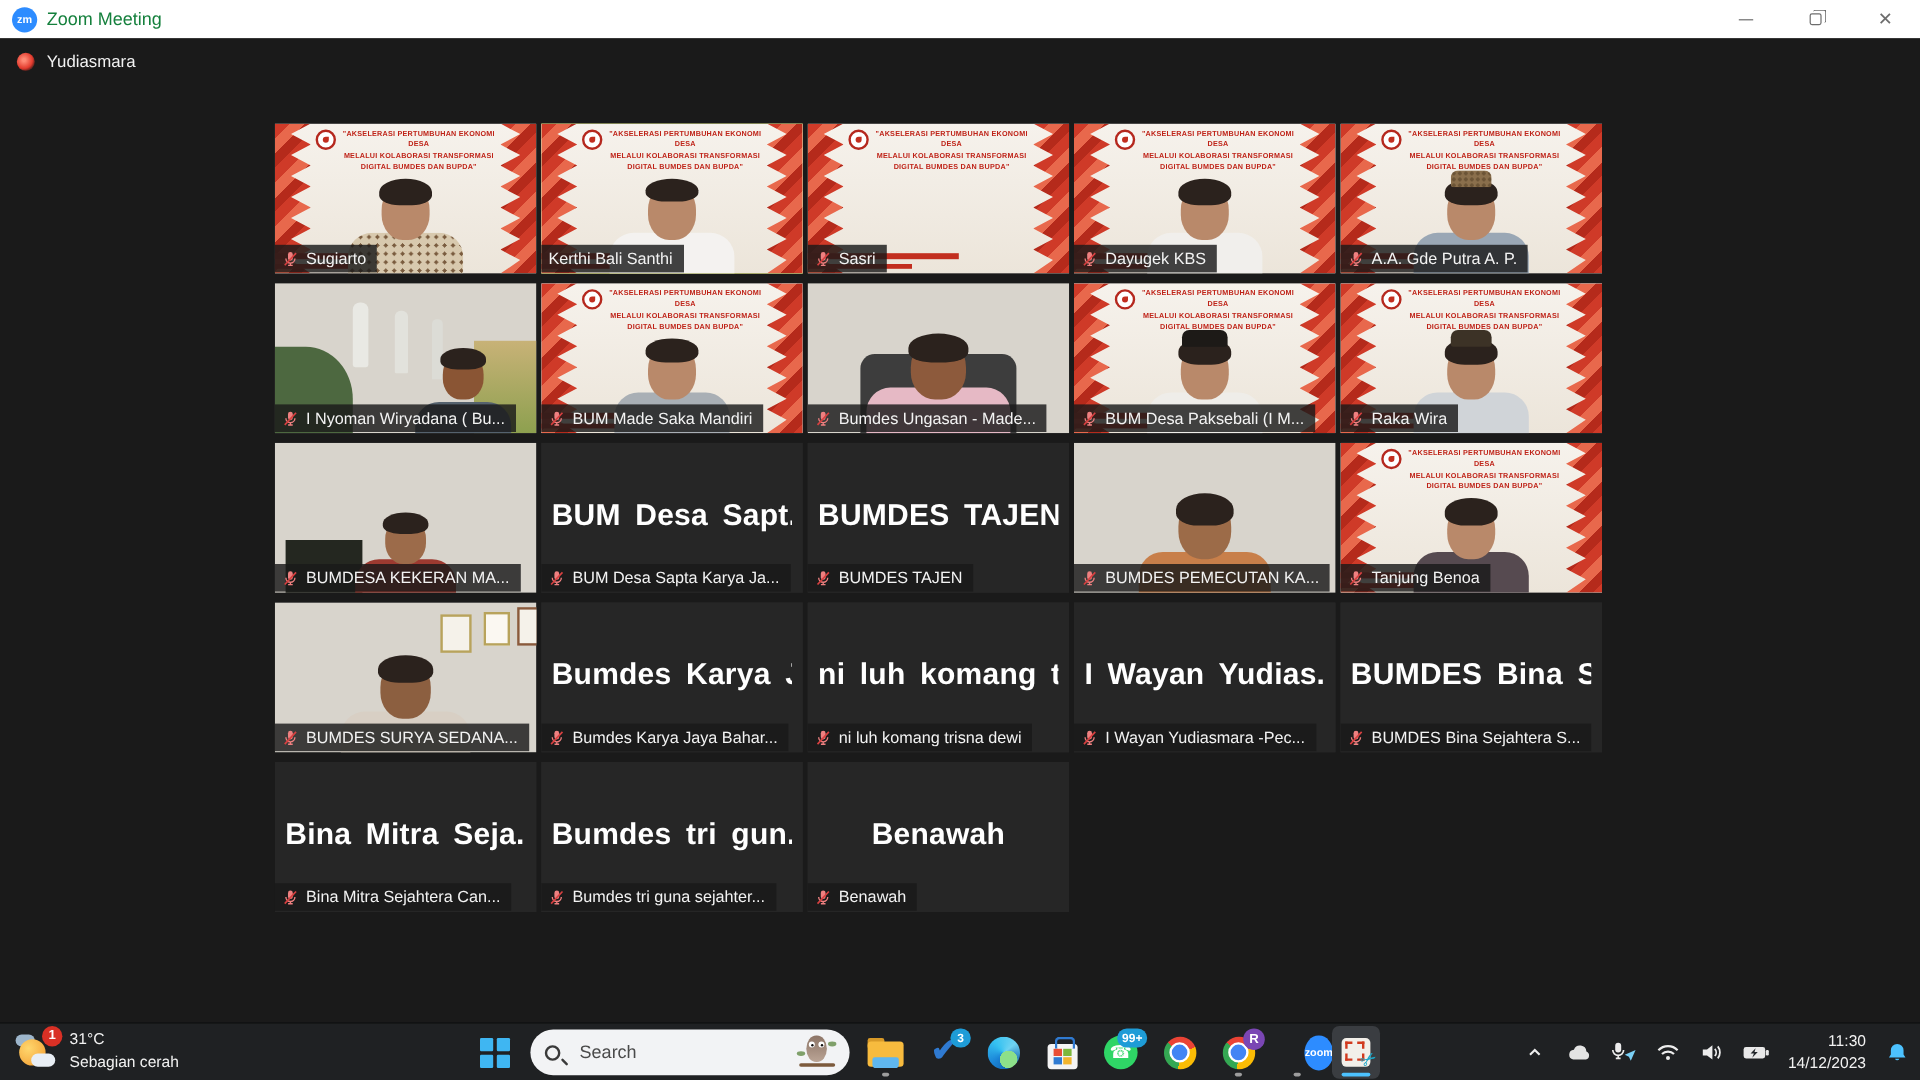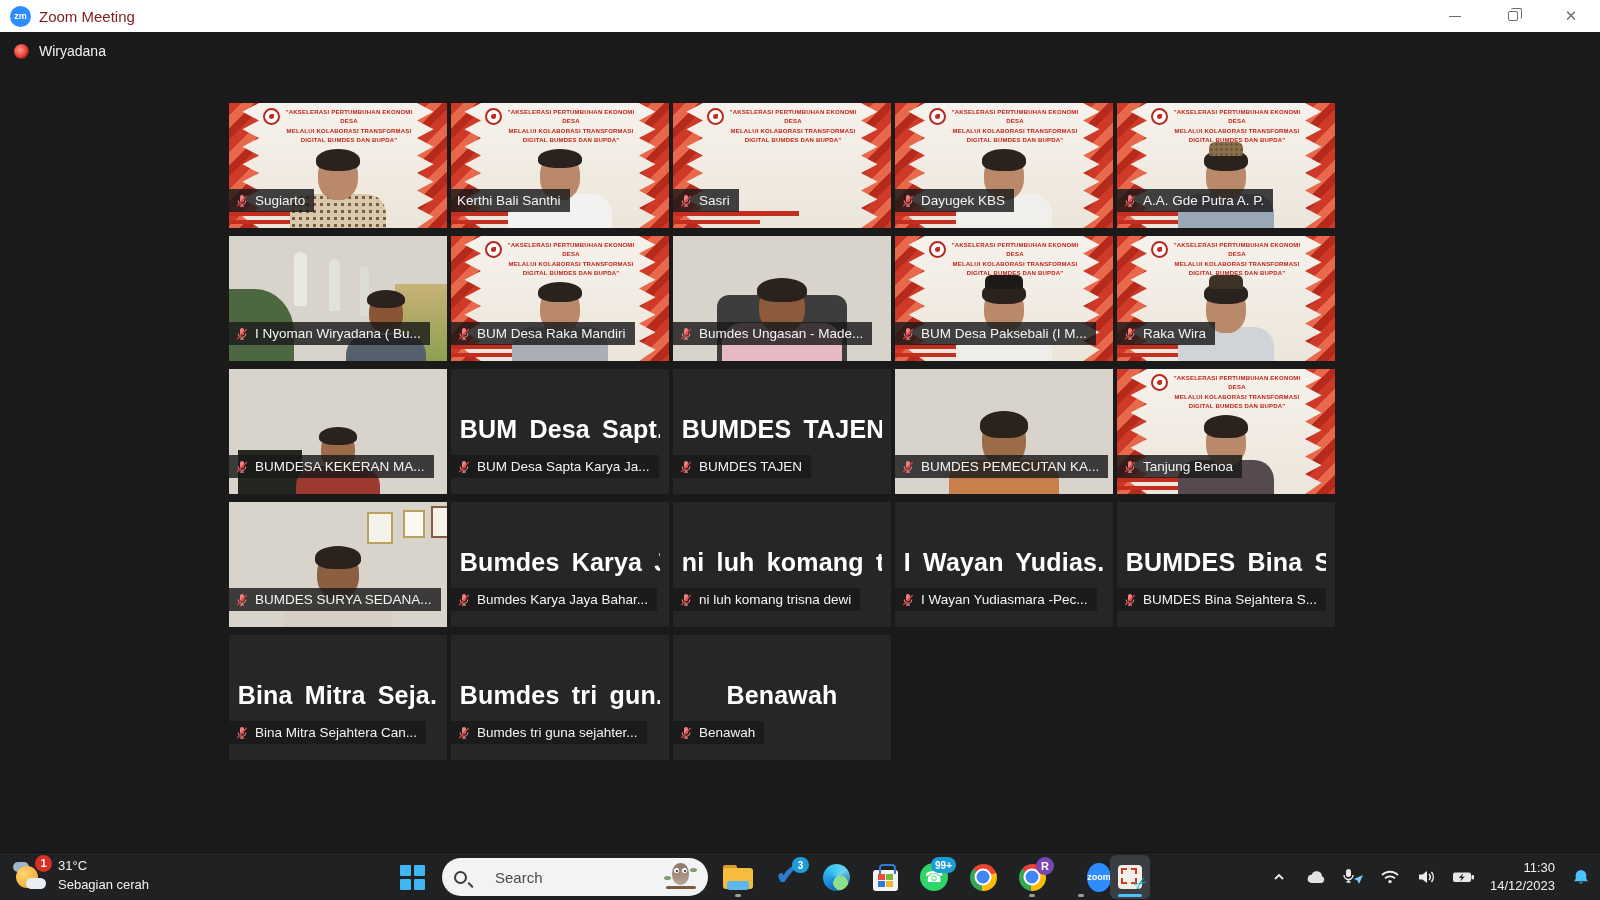--- a/index.html
+++ b/index.html
@@ -6,42 +6,42 @@
   html,body { width:1600px; height:900px; overflow:hidden; background:#000;
     font-family:"Liberation Sans", sans-serif; }
   #stage { position:relative; width:1408px; height:900px; }
 
   
   .titlebar { position:absolute; top:0; left:0; width:1600px; height:32px; background:#ffffff;
     display:flex; align-items:center; }
   .zm-logo { width:21px; height:21px; border-radius:50%; background:#2d8cff; color:#fff;
     font-size:9px; font-weight:bold; display:flex; align-items:center; justify-content:center;
     margin:0 8px 0 10px; }
-  .win-title { color:#7f1d1d; font-size:15px; }
+  .win-title { color:#15803d; font-size:15px; }
   .win-ctrls { position:absolute; right:0; top:0; height:32px; display:flex; }
   .wbtn { width:58px; height:32px; display:flex; align-items:center; justify-content:center; color:#6d6d6d; }
   .min-glyph { width:12px; height:0; border-top:1.4px solid #6d6d6d; }
   .rest-glyph { width:10px; height:10px; border:1.4px solid #6d6d6d; border-radius:2px; position:relative; }
   .rest-glyph::before { content:""; position:absolute; top:-4px; left:2px; width:10px; height:10px;
     border:1.4px solid #6d6d6d; border-left:none; border-bottom:none; border-radius:2px; }
   .close-glyph { font-size:15px; }
 
   
   .content { position:absolute; top:32px; left:0; width:1600px; height:820px; background:#1a1a1a; }
   .rec { position:absolute; top:11px; left:14px; display:flex; align-items:center; gap:10px; }
   .rec-dot { width:15px; height:15px; border-radius:50%;
     background:radial-gradient(circle at 40% 40%, #ff8a75 10%, #e33b2e 55%, rgba(190,30,20,.25) 78%, rgba(0,0,0,0) 82%); }
   .rec-label { color:#f2f2f2; font-size:14px; }
 
   .grid { position:absolute; left:229px; top:71px; width:1110px; height:657px;
     display:grid; grid-template-columns:repeat(5,218px); grid-auto-rows:125px; gap:8px 4px; }
   .tile { position:relative; background:#262626; overflow:hidden; }
   .tile.active { outline:3px solid #ccd84a; outline-offset:-3px; z-index:2; }
 
-  .nlabel { position:absolute; left:0; bottom:16px; max-width:100%; display:flex; align-items:center; gap:6px;
+  .nlabel { position:absolute; left:0; bottom:1px; max-width:100%; display:flex; align-items:center; gap:6px;
     background:rgba(26,26,26,.82); padding:4px 9px 4px 6px; z-index:5; }
   .nlabel span { color:#f3f3f3; font-size:13.5px; white-space:nowrap; overflow:hidden; }
 
   .novideo { position:absolute; inset:0; background:#262626; }
   .bigname { position:absolute; left:4%; right:4%; top:50%; transform:translateY(-58%);
     color:#fff; font-size:25px; font-weight:bold; text-align:center; white-space:nowrap;
     overflow:hidden; word-spacing:5px; letter-spacing:.2px; }
 
   
   .vbg { position:absolute; inset:0; background:linear-gradient(#f6f2ec, #ece5da); }
@@ -137,21 +137,21 @@
   .run-dot { position:absolute; bottom:2px; left:50%; transform:translateX(-50%); width:6px; height:3px; border-radius:2px; background:#9d9d9d; }
   .run-bar { position:absolute; bottom:2px; left:50%; transform:translateX(-50%); width:24px; height:3px; border-radius:2px; background:#4cc2ff; }
   .badge { position:absolute; top:2px; right:-2px; min-width:17px; height:16px; border-radius:9px; background:#1e9cd7;
     color:#fff; font-size:10px; font-weight:bold; display:flex; align-items:center; justify-content:center; padding:0 4px; z-index:3; }
   .badge.purple { background:#7a46b4; border-radius:50%; width:18px; height:18px; font-size:11px; }
 
   .win-squares { width:25px; height:25px; display:grid; grid-template-columns:1fr 1fr; grid-template-rows:1fr 1fr; gap:3px; }
   .win-squares i { background:#3fb6f2; border-radius:1px; }
 
   .searchpill { position:relative; width:266px; height:38px; border-radius:19px; background:#f2f3f5;
-    display:flex; align-items:center; padding:0 12px; gap:28px; }
+    display:flex; align-items:center; padding:0 12px; gap:16px; }
   .sglyph { width:13px; height:13px; border:2px solid #3a3a3a; border-radius:50%; position:relative; flex:0 0 auto; }
   .sglyph::after { content:""; position:absolute; left:11px; top:11px; width:7px; height:2px; background:#3a3a3a;
     transform:rotate(45deg); border-radius:1px; }
   .stext { color:#4a4a4a; font-size:15px; flex:1; }
   .owl { position:relative; width:30px; height:30px; flex:0 0 auto; }
   .owl-body { position:absolute; left:6px; top:1px; width:17px; height:22px; border-radius:48%; background:#9b8273;
     background:linear-gradient(#8c7466,#bba596); }
   .owl-body::before { content:""; position:absolute; left:2px; top:5px; width:5px; height:5px; border-radius:50%;
     background:#fff; box-shadow:8px 0 0 #fff; }
   .owl-body::after { content:""; position:absolute; left:3.5px; top:6.5px; width:2px; height:2px; border-radius:50%;
@@ -213,21 +213,21 @@
       <div class="wbtn">
           <div class="rest-glyph"></div>
         </div>
       <div class="wbtn close-glyph">✕</div>
     </div>
   </div>
 
   <div class="content">
     <div class="rec">
       <div class="rec-dot"></div>
-      <div class="rec-label">Wiryadana</div>
+      <div class="rec-label">Yudiasmara</div>
     </div>
     <div class="grid">
         <div class="tile p1">
           <div class="vbg">
             <div class="zig zl"></div>
             <div class="zig zr"></div>
             <div class="vhead">
               <div class="vlogo"></div>
               <div class="vlines">
                 <div>"AKSELERASI PERTUMBUHAN EKONOMI DESA</div>
@@ -392,21 +392,21 @@
               <div class="torso"></div>
               <div class="head"></div>
             </div>
           </div>
           <div class="nlabel">
             <svg viewBox="0 0 16 16" width="14" height="14" style="flex:0 0 auto">
               <path fill="#ef8080" d="M8 1.2a2.3 2.3 0 0 1 2.3 2.3v3.6a2.3 2.3 0 1 1-4.6 0V3.5A2.3 2.3 0 0 1 8 1.2z"></path>
               <path fill="none" stroke="#ef8080" stroke-width="1.3" d="M3.7 7.4a4.3 4.3 0 0 0 8.6 0M8 11.7v2M5.8 13.9h4.4"></path>
               <path stroke="#d84040" stroke-width="1.6" d="M2.6 13.8 13.4 2.2"></path>
             </svg>
-            <span>BUM Desa Raka Mandiri</span>
+            <span>BUM Made Saka Mandiri</span>
           </div>
         </div>
         <div class="tile p10">
           <div class="room" style="position:absolute;inset:0;background:#d8d4cc">
             <div class="d1"></div>
             <div class="d2"></div>
             <div class="d3"></div>
             <div class="person">
               <div class="torso"></div>
               <div class="head"></div>

